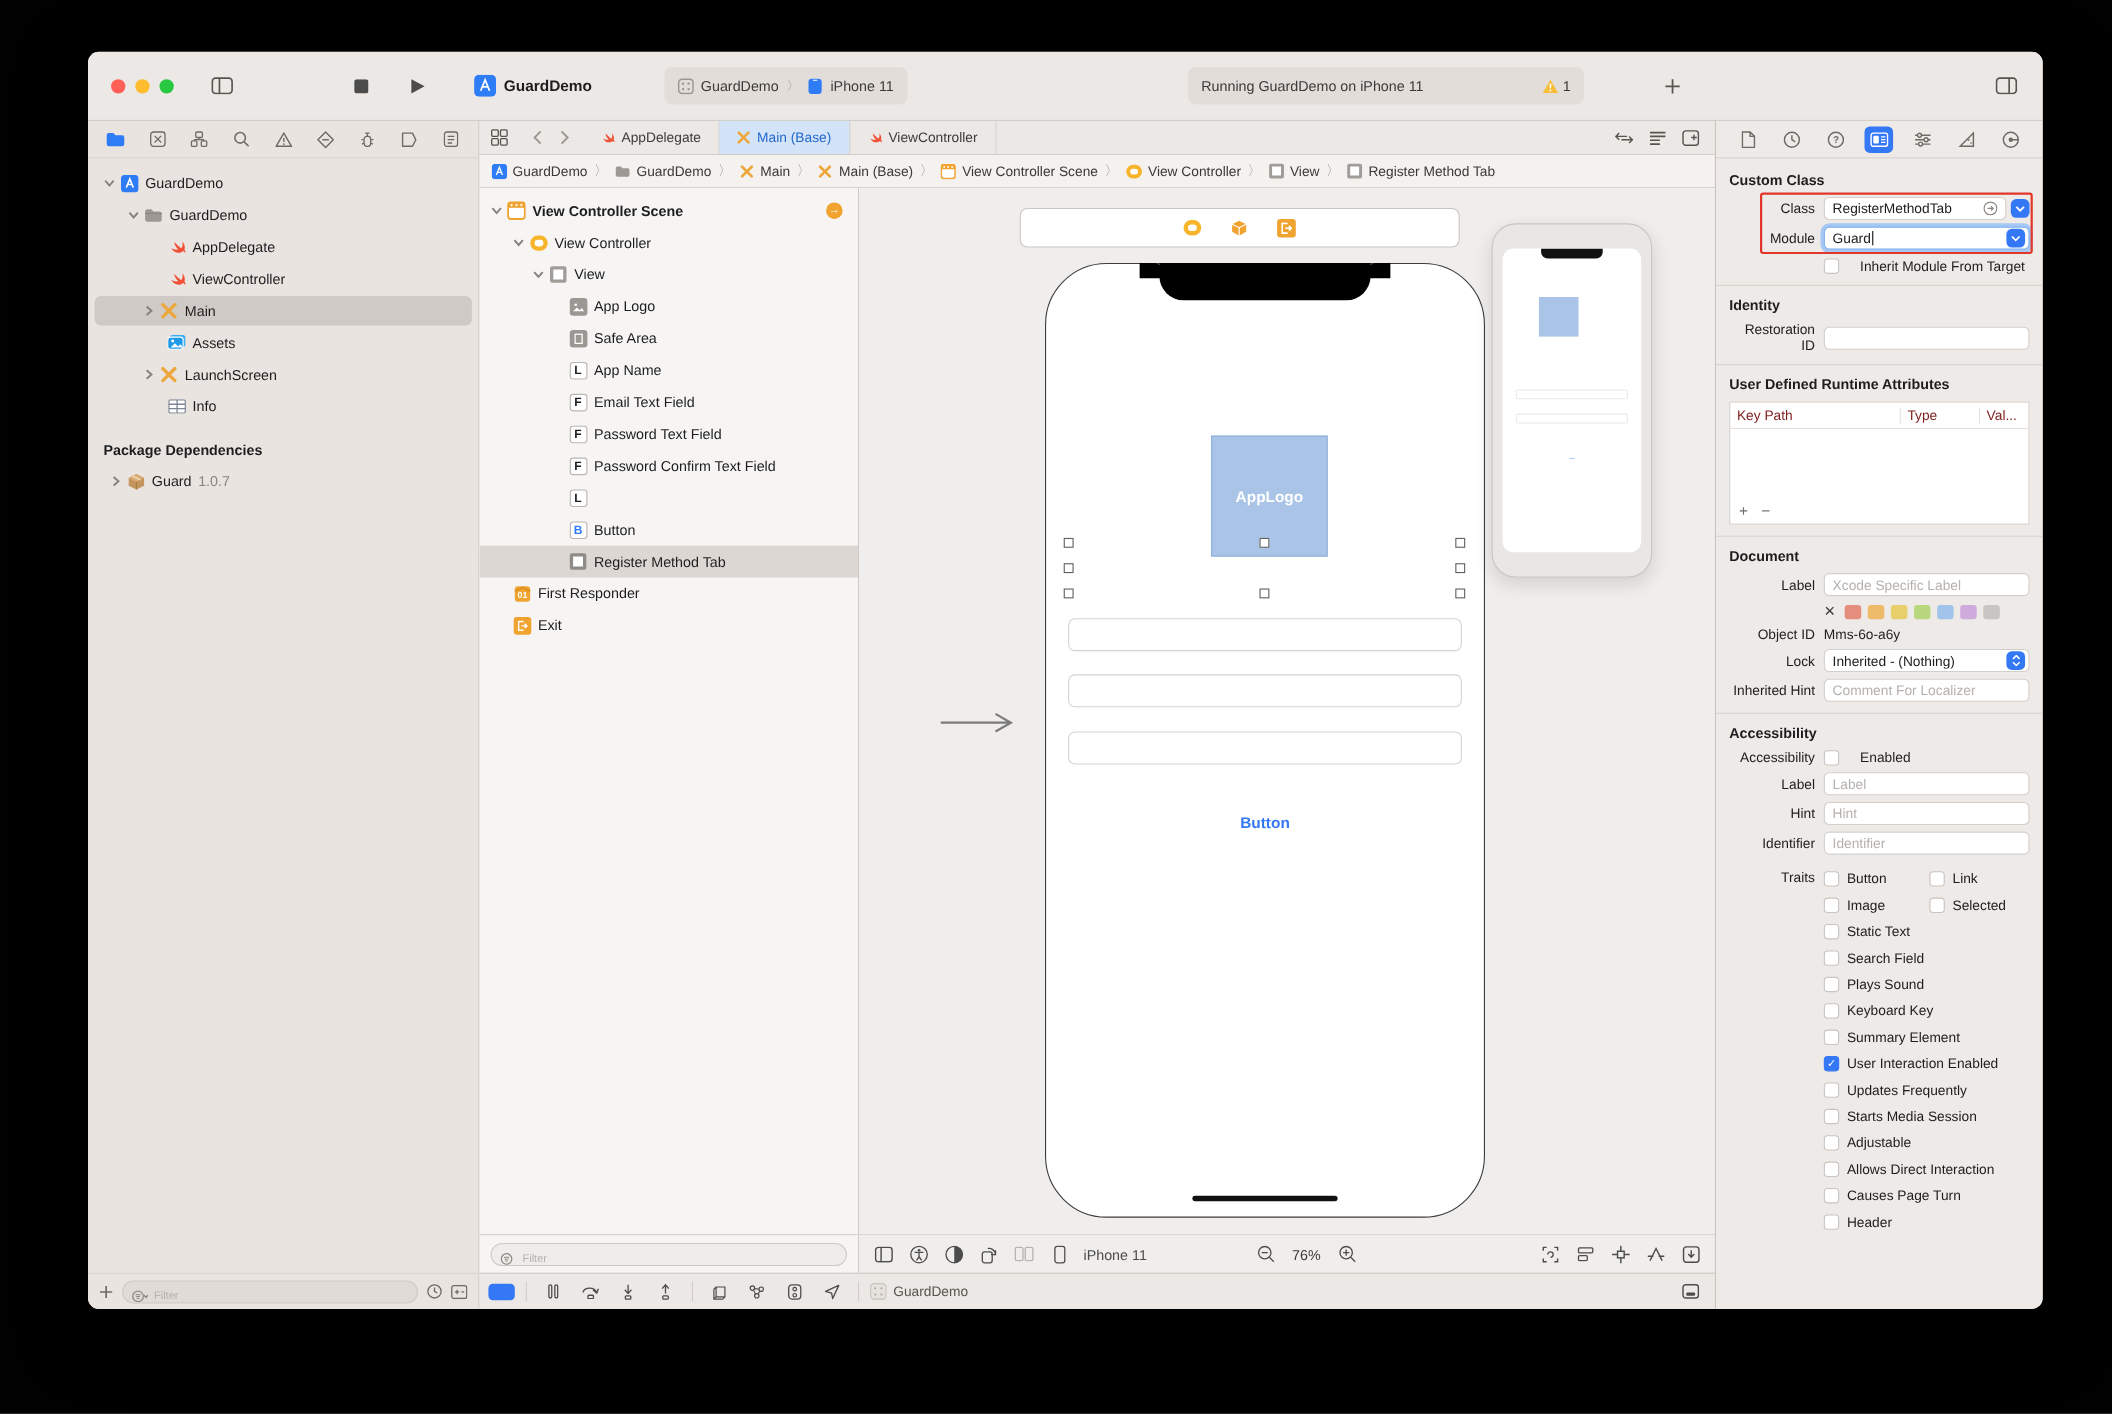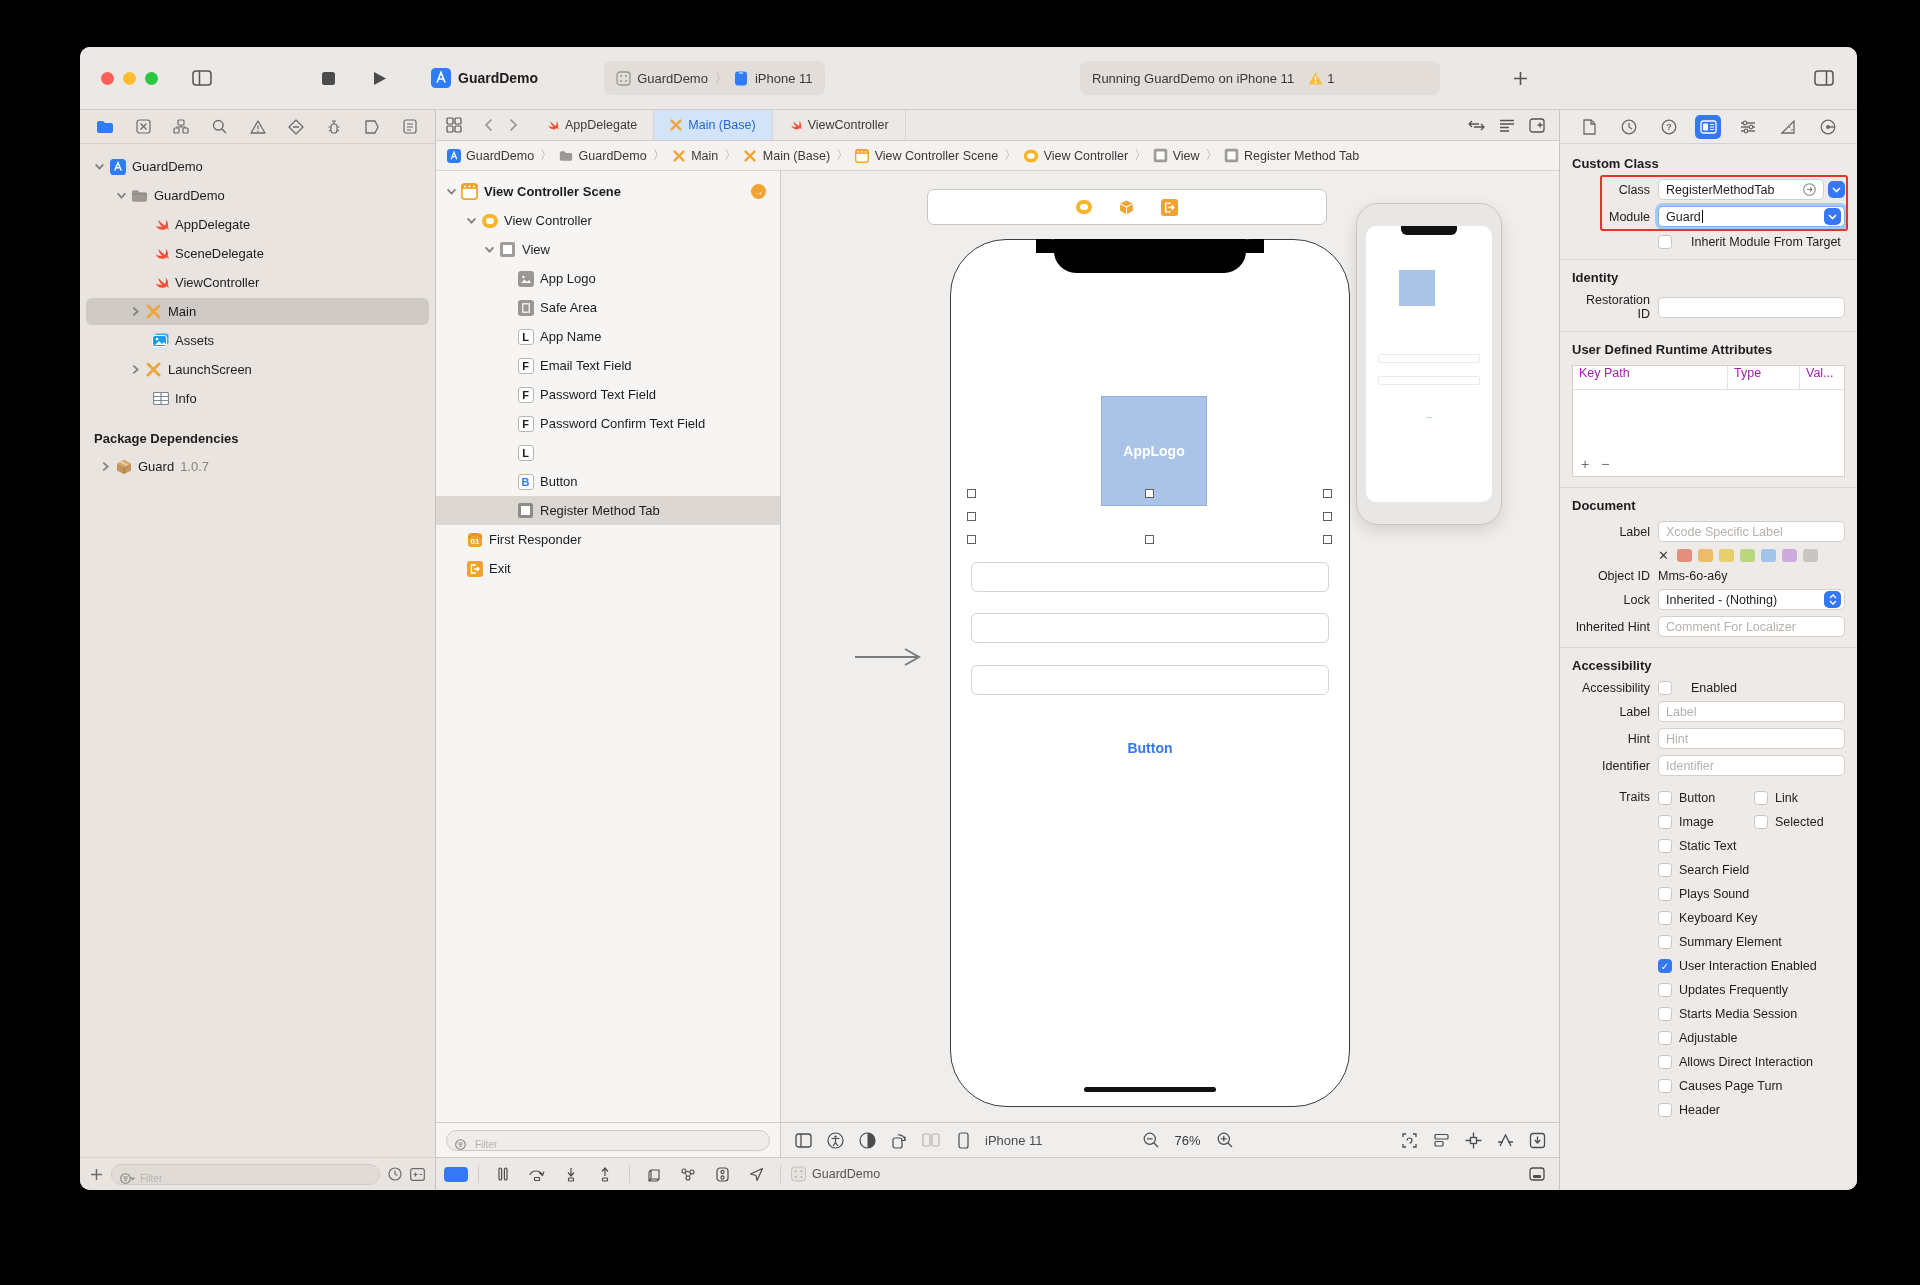--- a/index.html
+++ b/index.html
@@ -104,21 +104,21 @@
   .ddbtn{width:17px;height:17px;border-radius:5px;background:#3478f6;display:flex;align-items:center;justify-content:center;flex:0 0 17px;margin-left:4px;}
   .redwrap{position:relative;}
   .redbox{position:absolute;left:28px;right:-3px;top:-4px;bottom:-4px;border:2.5px solid #e2362a;border-radius:3px;pointer-events:none;z-index:5;}
   .focusring{box-shadow:0 0 0 3px #a6c8f5;border-color:#7fb0ef !important;}
   .caret{width:1px;height:13px;background:#111;margin-left:1px;}
   .cb{width:14px;height:14px;border:1px solid #c9c4c0;border-radius:3.5px;background:#fff;flex:0 0 14px;display:flex;align-items:center;justify-content:center;}
   .cb.on{background:#3478f6;border-color:#3478f6;color:#fff;font-size:10px;font-weight:bold;}
   .cb.on:after{content:"✓";}
   .cbrow{display:flex;align-items:center;gap:19px;margin-bottom:7px;}
   .rtable{margin-left:8px;flex:1;background:#fff;border:1px solid #d4cfcb;height:112px;display:flex;flex-direction:column;font-size:12.5px;}
-  .rthead{display:flex;border-bottom:1px solid #e4e0dd;height:24px;color:#a21caf;}
+  .rthead{display:flex;border-bottom:1px solid #e4e0dd;height:24px;align-items:center;color:#7f1d1d;}
   .rthead span{padding:0 6px;border-right:1px solid #e4e0dd;white-space:nowrap;overflow:hidden;}
   .rtfoot{margin-top:auto;display:flex;gap:12px;padding:2px 8px 4px 8px;color:#6e6a66;font-size:14px;}
   .sw{width:15px;height:13px;border-radius:3px;flex:0 0 15px;}
   .swx{color:#3c3c3c;font-size:13px;font-weight:bold;margin-right:2px;}
   .traitcol{display:flex;flex-direction:column;gap:0;}
   .trrow{display:flex;align-items:center;height:24px;gap:7px;}
   .trlbl{white-space:nowrap;}
   svg{display:block;}
 </style>
 </head>
@@ -169,21 +169,21 @@
       <span style="margin-left:6px">GuardDemo</span>
       <span class="chevsep">〉</span>
       <span class="bicon">
         <svg width="14" height="15" viewBox="0 0 14 15">
               <rect x="1" y="0.5" width="12" height="14" rx="3" fill="#2e7cf6"></rect>
               <path d="M5 2 h4" stroke="#fff" stroke-width="1"></path>
             </svg>
       </span>
       <span style="margin-left:6px">iPhone 11</span>
     </div>
-    <div class="pill" style="position:absolute;left:1000px;width:360px;justify-content:flex-start">
+    <div class="pill" style="position:absolute;left:1000px;width:360px;justify-content:space-between">
       <span>Running GuardDemo on iPhone 11</span>
       <span class="warnbadge">
         <svg width="15" height="13" viewBox="0 0 15 13">
               <path d="M7.5 0.5 L14.5 12.5 H0.5 Z" fill="#f7be39"></path>
               <rect x="6.8" y="4" width="1.4" height="4.5" rx="0.7" fill="#fff"></rect>
               <circle cx="7.5" cy="10.3" r="0.9" fill="#fff"></circle>
             </svg>
         <span>1</span>
       </span>
     </div>
@@ -290,28 +290,20 @@
               </span>
           <span class="tlabel">GuardDemo</span>
         </div>
         <div class="trow" style="padding-left:72px">
           <span class="ticon">
                 <svg width="16" height="16" viewBox="0 0 16 16">
                   <path d="M14.6 10.2c1-2.7.1-5.7-1.9-7.7.8 2.5.2 4.8-1 6.2C9.5 6.9 7.3 4.9 5.6 3c-.2 2.5 1.6 5.1 3.5 6.5-2 .7-4.3.3-6.3-1.1 1 2.6 3.6 4.4 6.6 4.4 1.6 0 3.1-.6 4.2-1.6.7.4 1.3 1 1.6 1.8.9-1.1.3-2.5-.6-2.8z" fill="#f05138"></path>
                 </svg>
               </span>
           <span class="tlabel">AppDelegate</span>
-        </div>
-        <div class="trow" style="padding-left:72px">
-          <span class="ticon">
-                <svg width="16" height="16" viewBox="0 0 16 16">
-                  <path d="M14.6 10.2c1-2.7.1-5.7-1.9-7.7.8 2.5.2 4.8-1 6.2C9.5 6.9 7.3 4.9 5.6 3c-.2 2.5 1.6 5.1 3.5 6.5-2 .7-4.3.3-6.3-1.1 1 2.6 3.6 4.4 6.6 4.4 1.6 0 3.1-.6 4.2-1.6.7.4 1.3 1 1.6 1.8.9-1.1.3-2.5-.6-2.8z" fill="#f05138"></path>
-                </svg>
-              </span>
-          <span class="tlabel">SceneDelegate</span>
         </div>
         <div class="trow" style="padding-left:72px">
           <span class="ticon">
                 <svg width="16" height="16" viewBox="0 0 16 16">
                   <path d="M14.6 10.2c1-2.7.1-5.7-1.9-7.7.8 2.5.2 4.8-1 6.2C9.5 6.9 7.3 4.9 5.6 3c-.2 2.5 1.6 5.1 3.5 6.5-2 .7-4.3.3-6.3-1.1 1 2.6 3.6 4.4 6.6 4.4 1.6 0 3.1-.6 4.2-1.6.7.4 1.3 1 1.6 1.8.9-1.1.3-2.5-.6-2.8z" fill="#f05138"></path>
                 </svg>
               </span>
           <span class="tlabel">ViewController</span>
         </div>
         <div class="trow" style="padding-left:50px">

